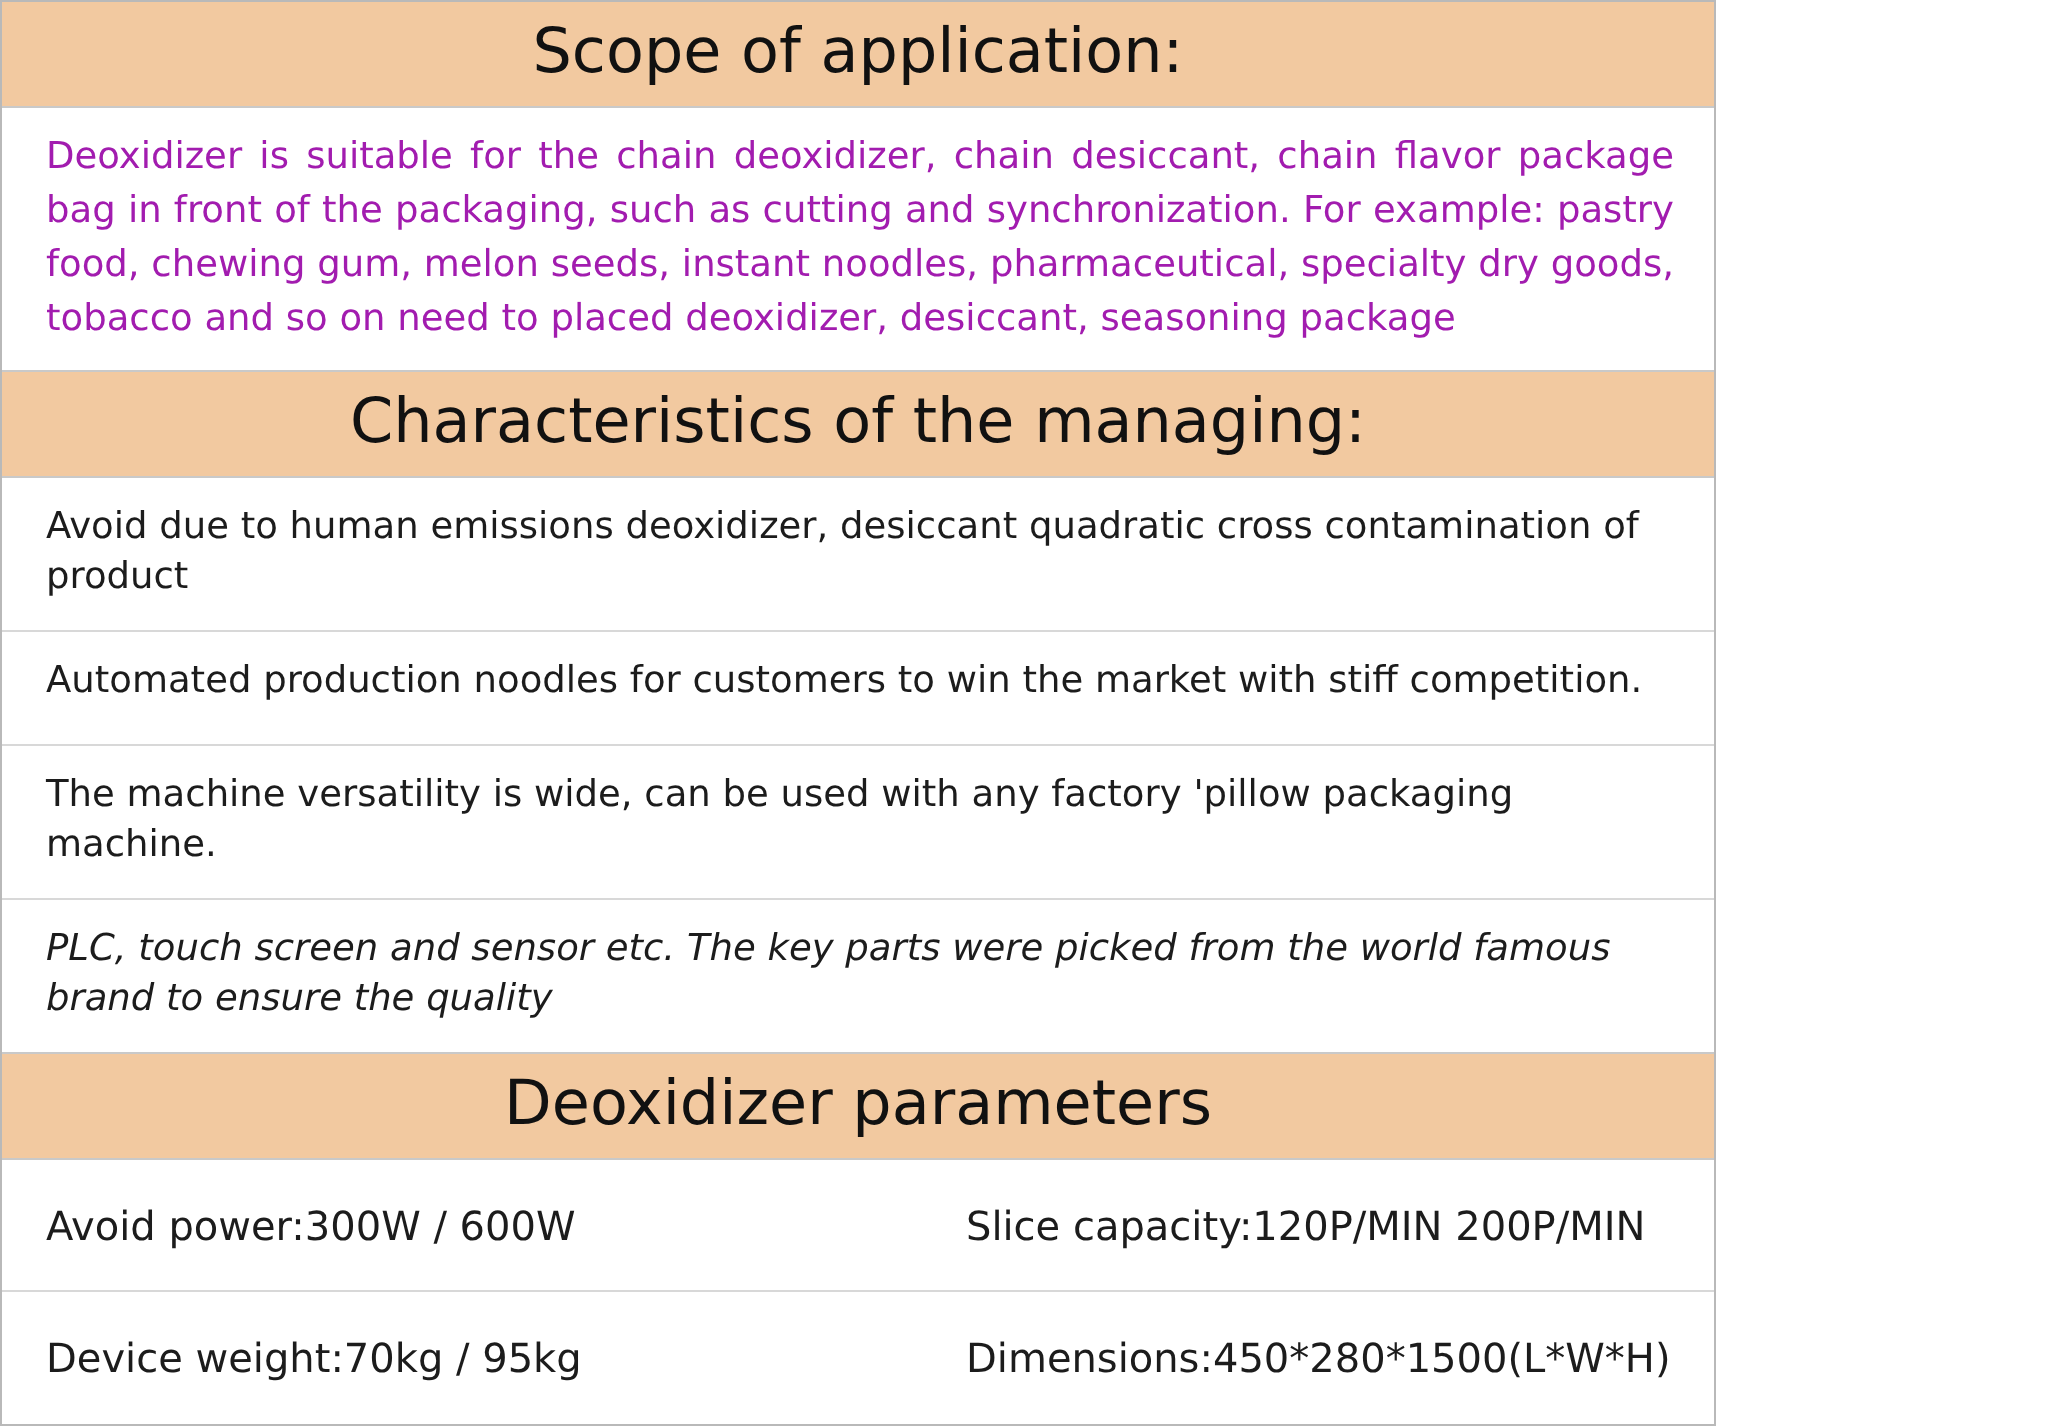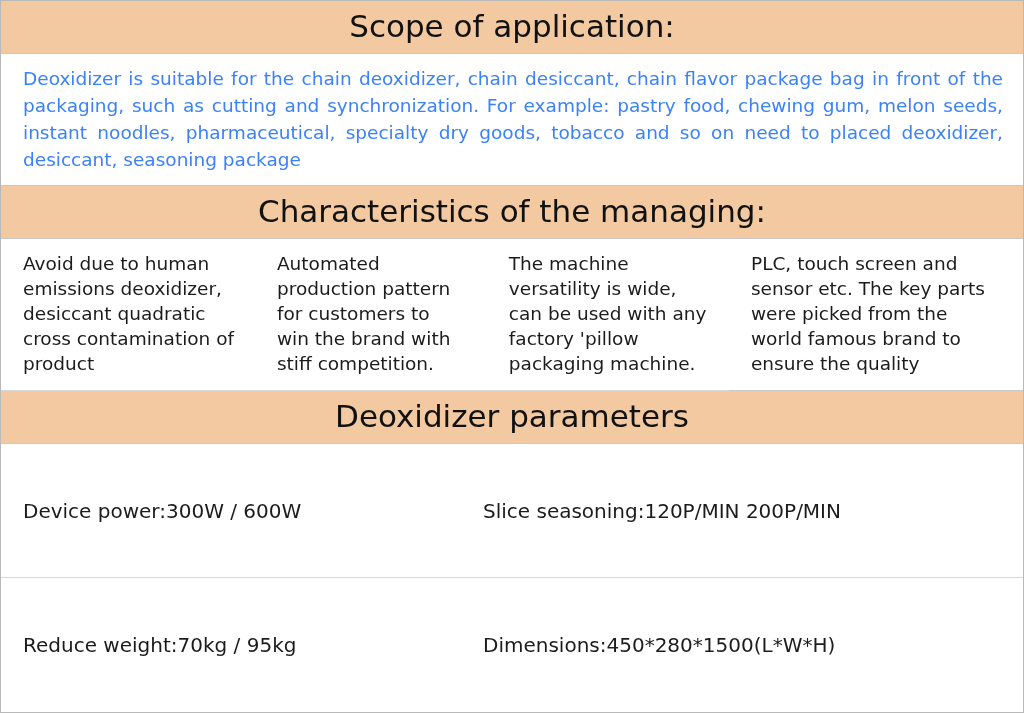--- a/index.html
+++ b/index.html
@@ -8,21 +8,21 @@
   }
   body {
     width: 1024px;
     height: 713px;
     background: #ffffff;
     font-family: "DejaVu Sans", sans-serif;
     color: #1a1a1a;
     overflow: hidden;
   }
   .sheet {
-    width: 1024px;
+    width: 858px;
     height: 713px;
     box-sizing: border-box;
     border: 1px solid #b9b9b9;
     display: flex;
     flex-direction: column;
     background: #ffffff;
   }
   .section-header {
     background: #f2c9a0;
     text-align: center;
@@ -32,37 +32,38 @@
     padding: 8px 0 10px 0;
     border-bottom: 1px solid #c9c9c9;
     font-family: "DejaVu Sans", sans-serif;
   }
   .scope-body {
     padding: 12px 20px 12px 22px;
     font-size: 18.5px;
     line-height: 1.45;
     text-align: justify;
     text-justify: inter-word;
-    color: #3b82f6;
+    color: #a21caf;
     border-bottom: 1px solid #c9c9c9;
   }
   .char-list {
     display: flex;
-    flex-direction: row;
+    flex-direction: column;
   }
   .char-item {
     padding: 13px 20px 13px 22px;
     font-size: 18.5px;
     line-height: 1.35;
     color: #1c1c1c;
     border-bottom: 1px solid #d8d8d8;
     min-height: 30px;
   }
   .char-item.last {
     border-bottom: 1px solid #c9c9c9;
+    font-style: italic;
   }
   .params-grid {
     display: grid;
     grid-template-columns: 460px 1fr;
     grid-auto-rows: 1fr;
     flex: 1 1 auto;
   }
   .param-cell {
     display: flex;
     align-items: center;
@@ -85,27 +86,27 @@
 <div class="sheet">
 
   <div class="section-header">Scope of application:</div>
 
   <div class="scope-body">Deoxidizer is suitable for the chain deoxidizer, chain desiccant, chain flavor package bag in front of the packaging, such as cutting and synchronization. For example: pastry food, chewing gum, melon seeds, instant noodles, pharmaceutical, specialty dry goods, tobacco and so on need to placed deoxidizer, desiccant, seasoning package</div>
 
   <div class="section-header">Characteristics of the managing:</div>
 
   <div class="char-list">
     <div class="char-item">Avoid due to human emissions deoxidizer, desiccant quadratic cross contamination of product</div>
-    <div class="char-item">Automated production pattern for customers to win the brand with stiff competition.</div>
+    <div class="char-item">Automated production noodles for customers to win the market with stiff competition.</div>
     <div class="char-item">The machine versatility is wide, can be used with any factory 'pillow packaging machine.</div>
     <div class="char-item last">PLC, touch screen and sensor etc. The key parts were picked from the world famous brand to ensure the quality</div>
   </div>
 
   <div class="section-header">Deoxidizer parameters</div>
 
   <div class="params-grid">
-    <div class="param-cell">Device power:300W / 600W</div>
-    <div class="param-cell right">Slice seasoning:120P/MIN 200P/MIN</div>
-    <div class="param-cell bottomrow">Reduce weight:70kg / 95kg</div>
+    <div class="param-cell">Avoid power:300W / 600W</div>
+    <div class="param-cell right">Slice capacity:120P/MIN 200P/MIN</div>
+    <div class="param-cell bottomrow">Device weight:70kg / 95kg</div>
     <div class="param-cell right bottomrow">Dimensions:450*280*1500(L*W*H)</div>
   </div>
 
 </div>
 
 </body></html>

